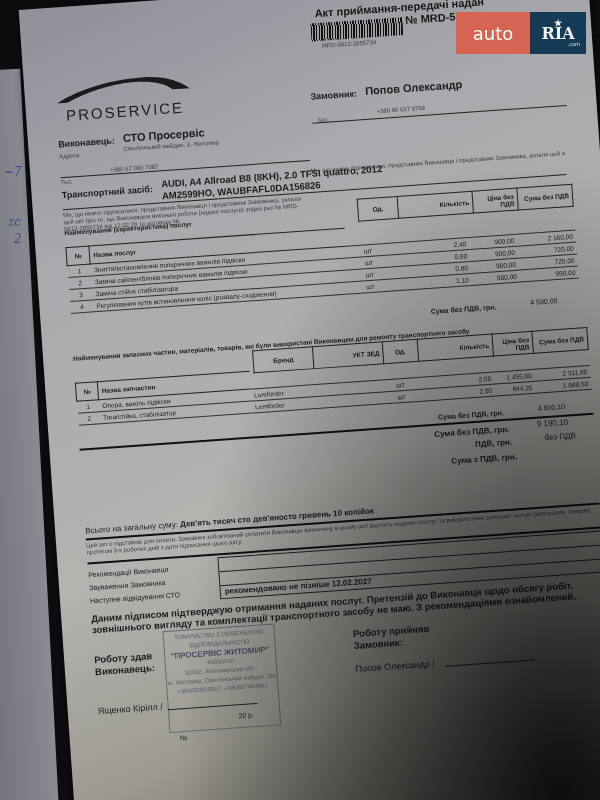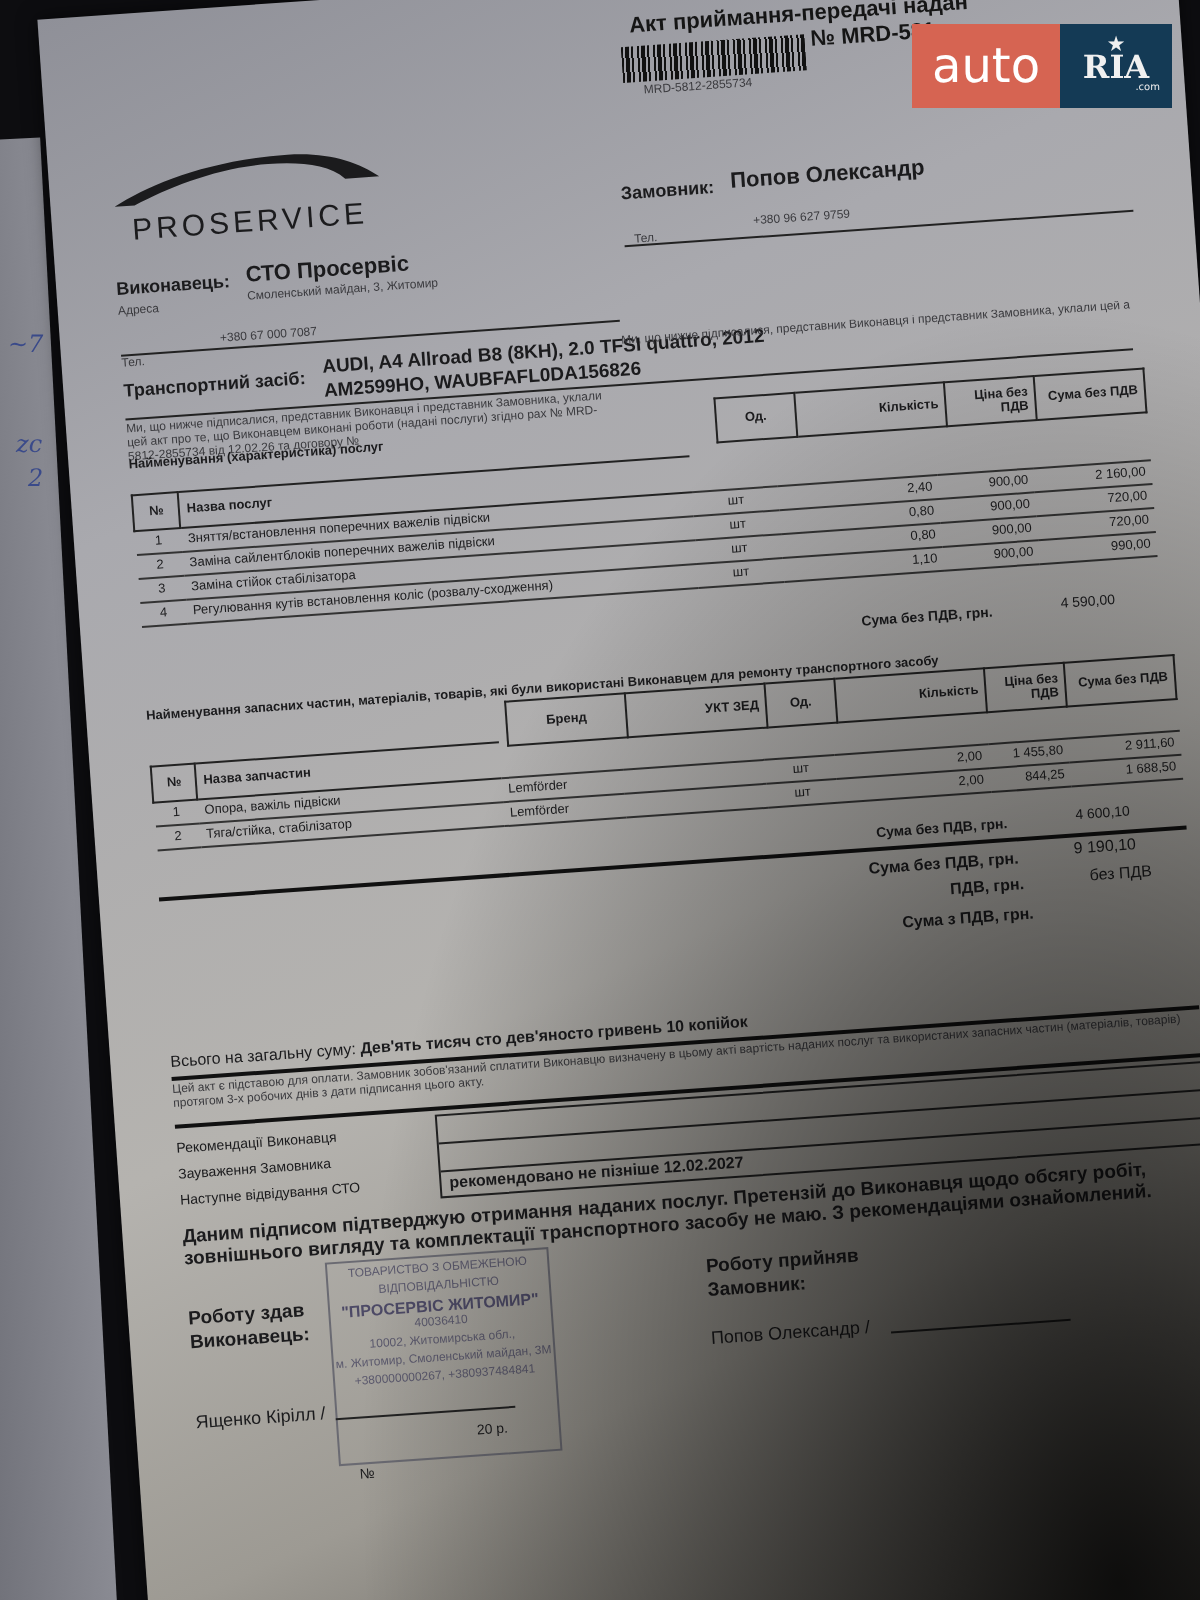--- a/index.html
+++ b/index.html
@@ -52,21 +52,21 @@
 
   
   .stamp {
     position: absolute; border: 1px solid #6a6a72; width: 112px; height: 102px;
     color: #5c5a6e; font-size: 6px; text-align: center; line-height: 9px; padding-top: 2px;
   }
   .stamp .big { font-size: 8px; font-weight: bold; color: #4d4a66; }
 
   
   .autoria { position: absolute; top: 12px; left: 456px; height: 42px; display: flex; }
-  .ar-auto { width: 74px; background: #d66452; color: #fff; font-size: 24px; display: flex; align-items: center; justify-content: center; font-family: "DejaVu Sans", sans-serif; }
+  .ar-auto { width: 74px; background: #d66452; color: #fff; font-size: 18px; display: flex; align-items: center; justify-content: center; font-family: "DejaVu Sans", sans-serif; }
   .ar-ria { width: 56px; background: #143a55; color: #f0f0f0; display: flex; flex-direction: column; align-items: center; justify-content: center; font-family: "DejaVu Serif", serif; font-weight: bold; font-size: 16px; line-height: 14px; }
   .ar-ria .star { font-size: 9px; line-height: 8px; }
   .ar-ria .com { font-size: 5px; font-family: "DejaVu Sans", sans-serif; font-weight: normal; line-height: 6px; align-self: flex-end; margin-right: 6px; }
 </style>
 </head>
 <body>
 
 <div class="left-paper"></div>
 <div class="handwriting" style="left:4px; top:165px;">~7</div>
 <div class="handwriting" style="left:8px; top:215px;">zc</div>

